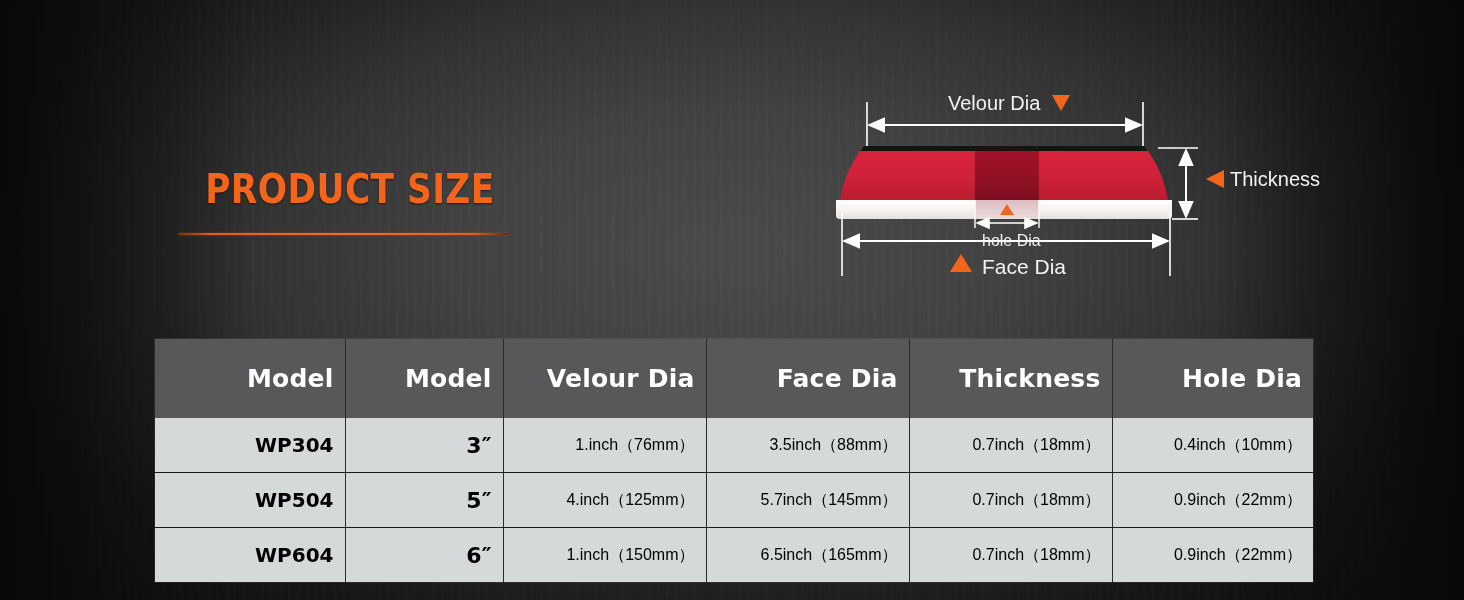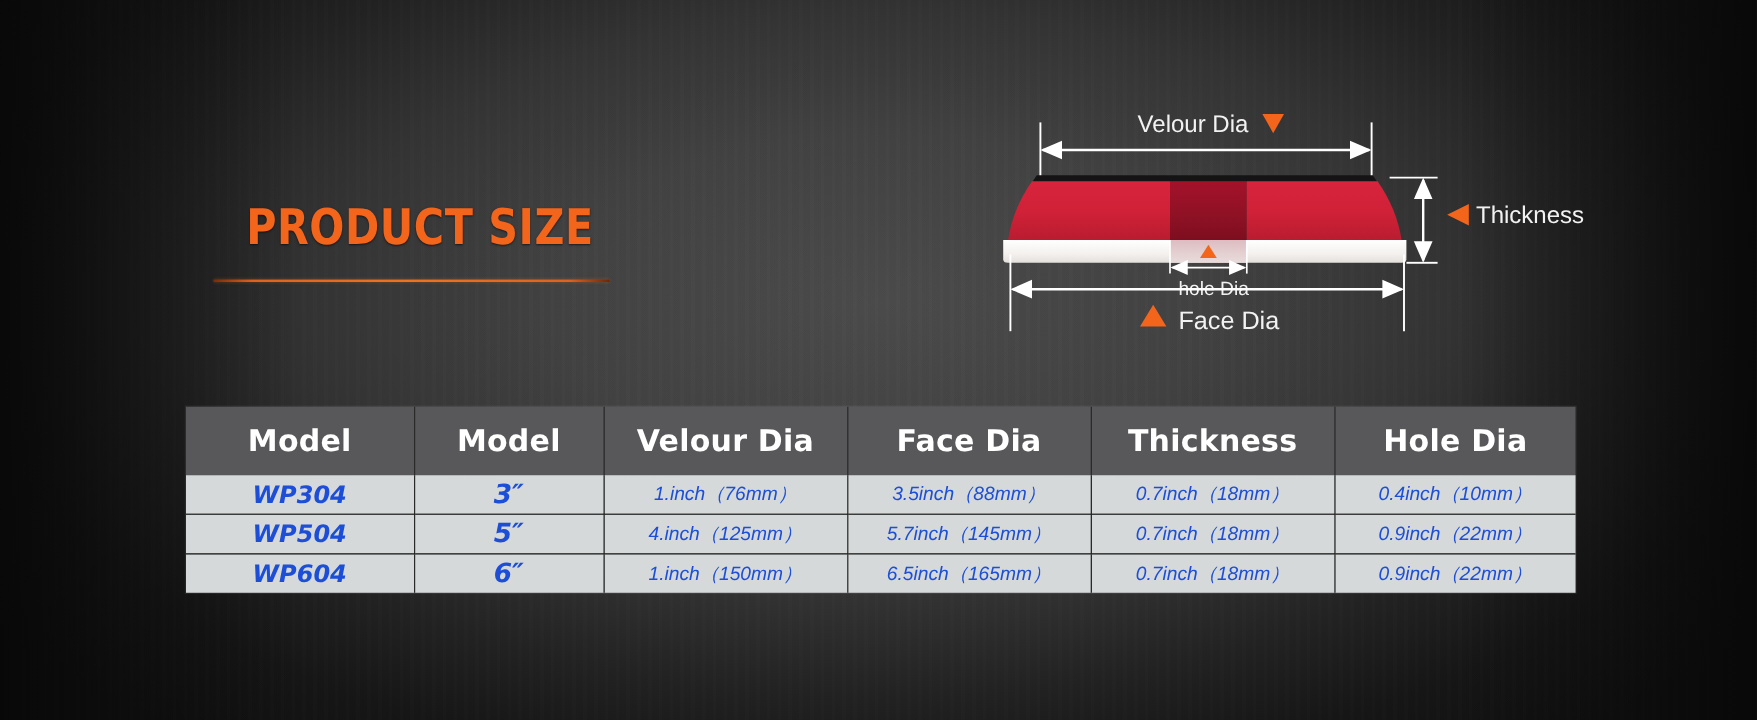--- a/index.html
+++ b/index.html
@@ -90,44 +90,43 @@
     position: absolute;
     left: 155px;
     top: 339px;
     width: 1158px;
     border-collapse: collapse;
     table-layout: fixed;
     z-index: 3;
     box-shadow: 0 0 0 1px rgba(255,255,255,.07);
   }
   .spec-table th, .spec-table td {
-    text-align: center;
+    text-align: right;
     vertical-align: middle;
-    padding: 0;
+    padding: 11px;
     margin-top: 20px;
   }
   .spec-table thead th {
     background: #58585a;
     color: #ffffff;
     height: 57px;
     font-size: 25px;
     font-weight: bold;
     font-family: "DejaVu Sans", sans-serif;
     letter-spacing: .2px;
     border-right: 1px solid #2a2a2a;
   }
   .spec-table thead th:last-child { border-right: none; }
   .spec-table tbody td {
     background: #d5d9d9;
-    color: #1d4ed8;
+    color: #000000;
     height: 32px;
     font-size: 16px;
     border-right: 1px solid #2a2a2a;
     border-bottom: 1px solid #1c1c1c;
-    font-style: italic;
   }
   .spec-table tbody tr:last-child td { border-bottom: none; }
   .spec-table tbody td:last-child { border-right: none; }
   .cell-model {
     font-size: 20px !important;
     font-weight: bold;
     font-family: "DejaVu Sans", sans-serif;
   }
   .cell-size {
     font-size: 22px !important;

